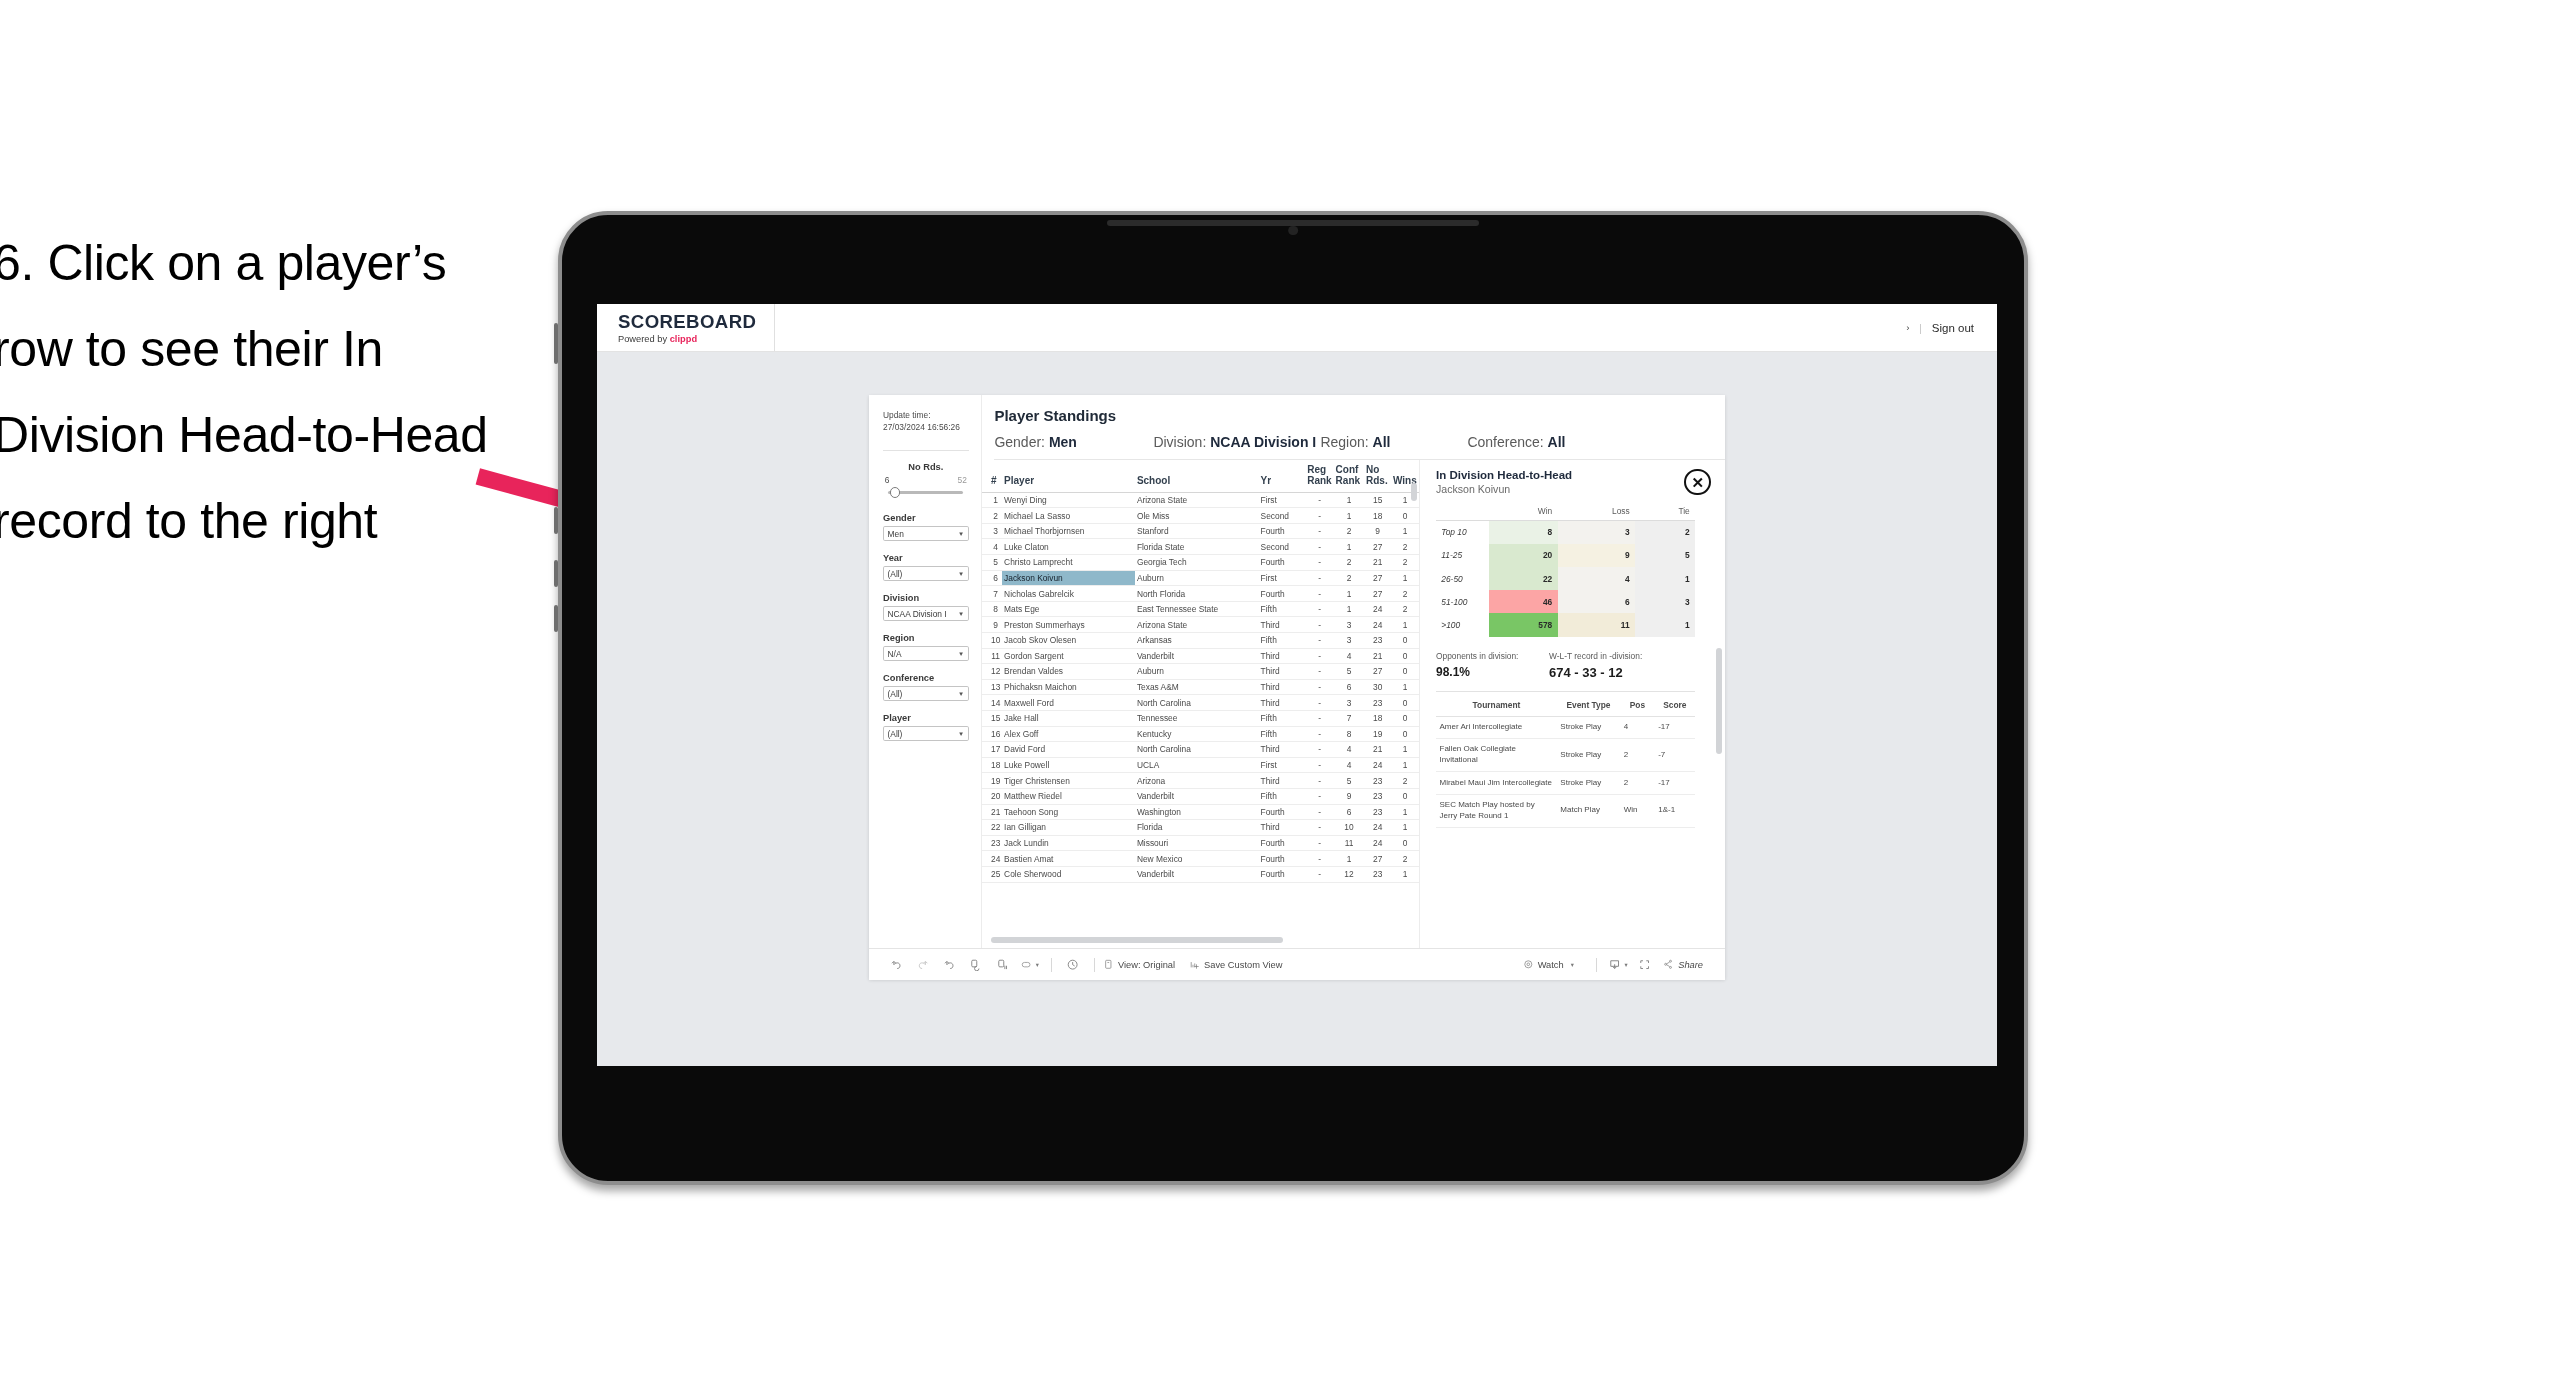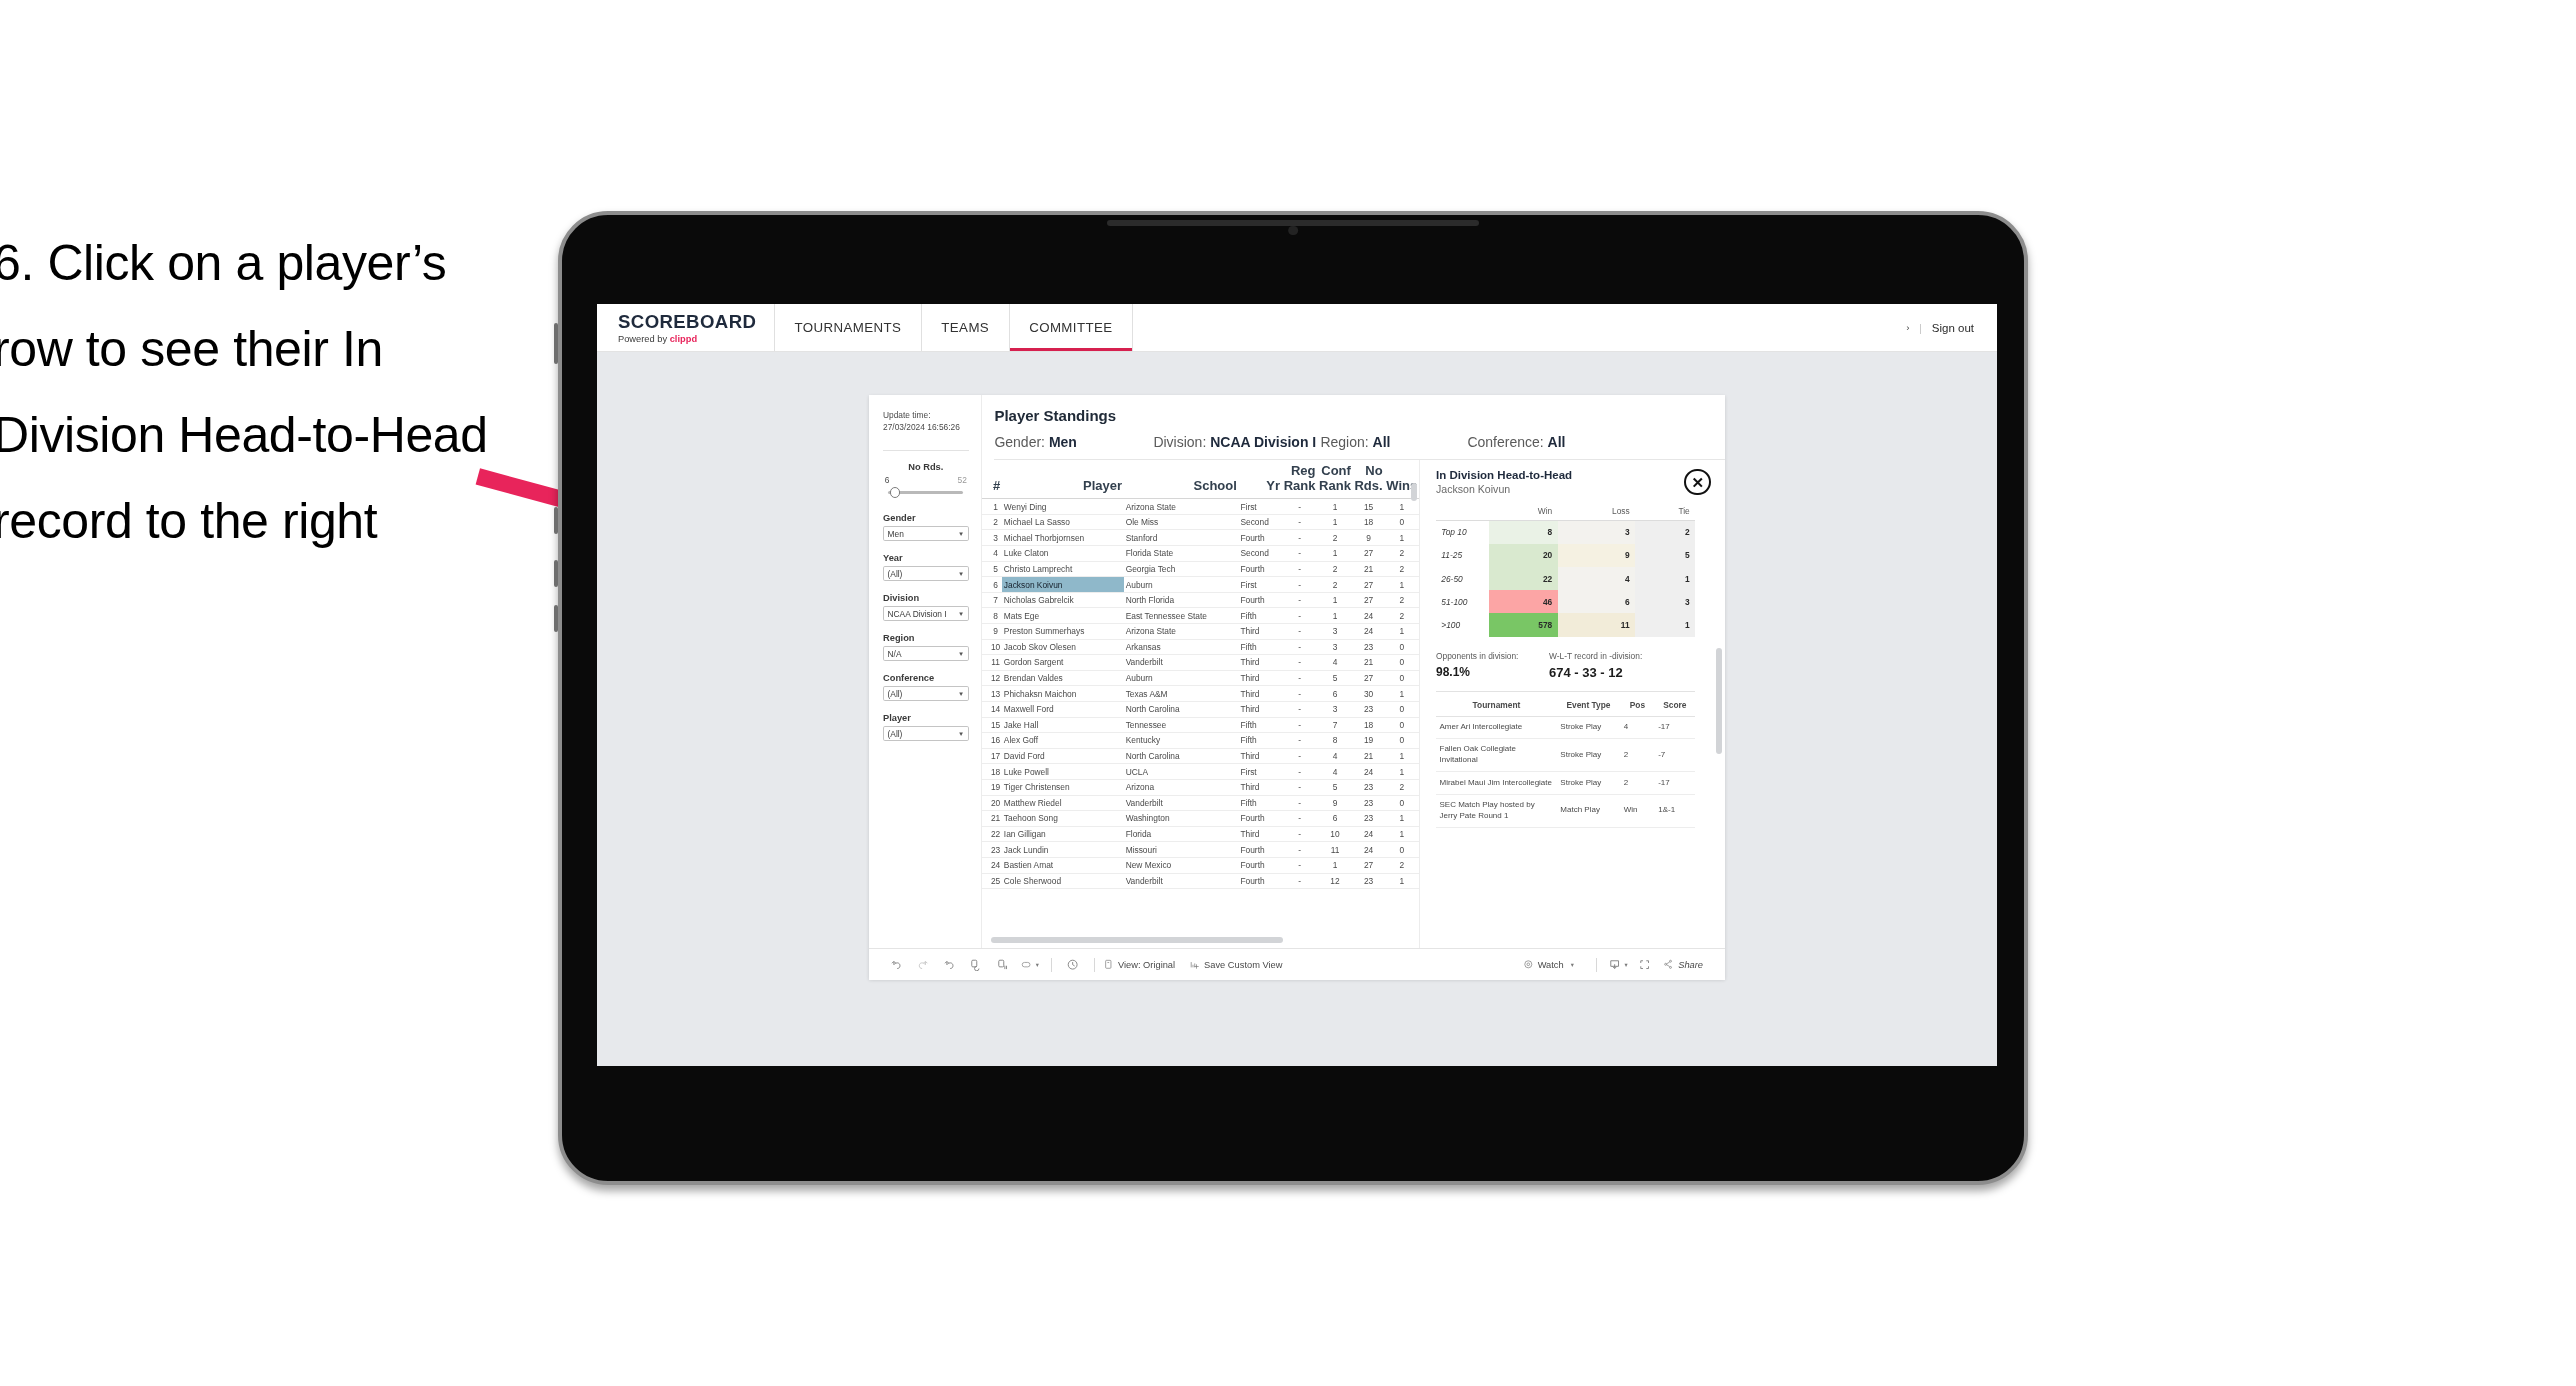--- a/index.html
+++ b/index.html
@@ -128,21 +128,21 @@
              border-bottom:0.9px solid #e6e6e6; }
   #meta-row span b{ color:#1f2a3c; font-weight:bold; }
   .m1{ flex:0 0 159px; } .m2{ flex:0 0 167px; } .m3{ flex:0 0 147px; } .m4{ flex:1; }
 
   #split{ flex:1; display:flex; min-height:0; }
 
   
   #tbl-wrap{ width:437px; flex-shrink:0; position:relative; }
   table#standings{ width:100%; border-collapse:collapse; font-size:8.4px; color:#4a4a4a; }
   #standings thead th{
-    font-size:13px; font-weight:bold; color:#33404e; text-align:right;
+    font-size:10px; font-weight:bold; color:#33404e; text-align:left;
     padding:4.4px 1.8px 5.3px 1.8px; border-bottom:0.9px solid #d6d6d6; vertical-align:bottom; line-height:1.1;
   }
   #standings th.num, #standings td.num{ text-align:center; }
   #standings tbody td{ padding:2.3px 1.8px; border-bottom:0.9px solid #ededed; white-space:nowrap; }
   #standings tbody tr.sel td.pname{ background:#8fb8ca; color:#16202b; }
   .c-rank{ width:19.5px; padding-left:8.9px !important; }
   .c-player{ width:131px; }
   .c-school{ width:122px; }
   .c-yr{ width:46px; }
   .c-rr{ width:28px; }
@@ -225,25 +225,20 @@
     <div class="side-btn sb3"></div>
     <div class="side-btn sb4"></div>
 
     <div id="screen">
 
       <div id="appbar">
         <div id="logo-block">
           <div id="logo-main">SCOREBOARD</div>
           <div id="logo-sub"><span>Powered by </span><b>clippd</b></div>
         </div>
-        <div class="topnav">
-          <div class="topnav-item">TOURNAMENTS</div>
-          <div class="topnav-item">TEAMS</div>
-          <div class="topnav-item active">COMMITTEE</div>
-        </div>
         <div id="signout">
           <span class="chev">›</span>
           <span class="sep">|</span>
           <span>Sign out</span>
         </div>
       </div>
 
 
       <div id="canvas">
         <div id="card">

